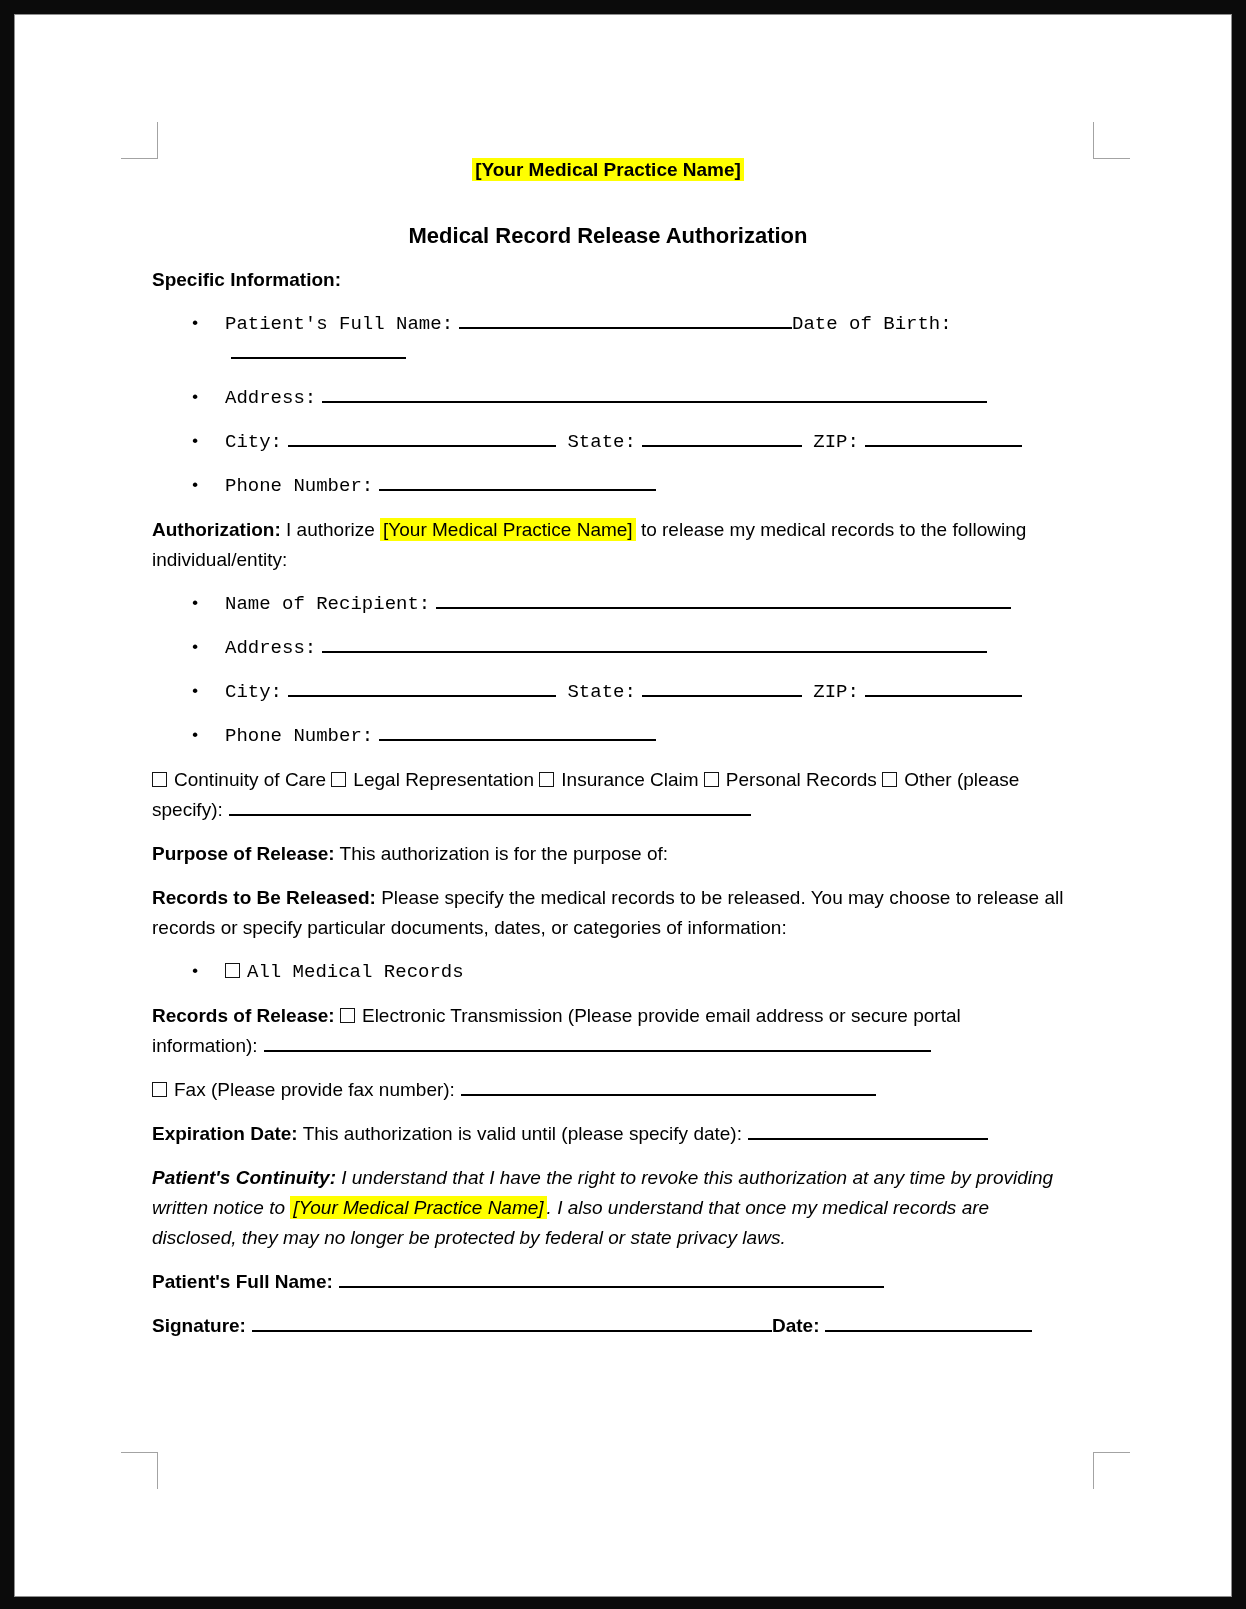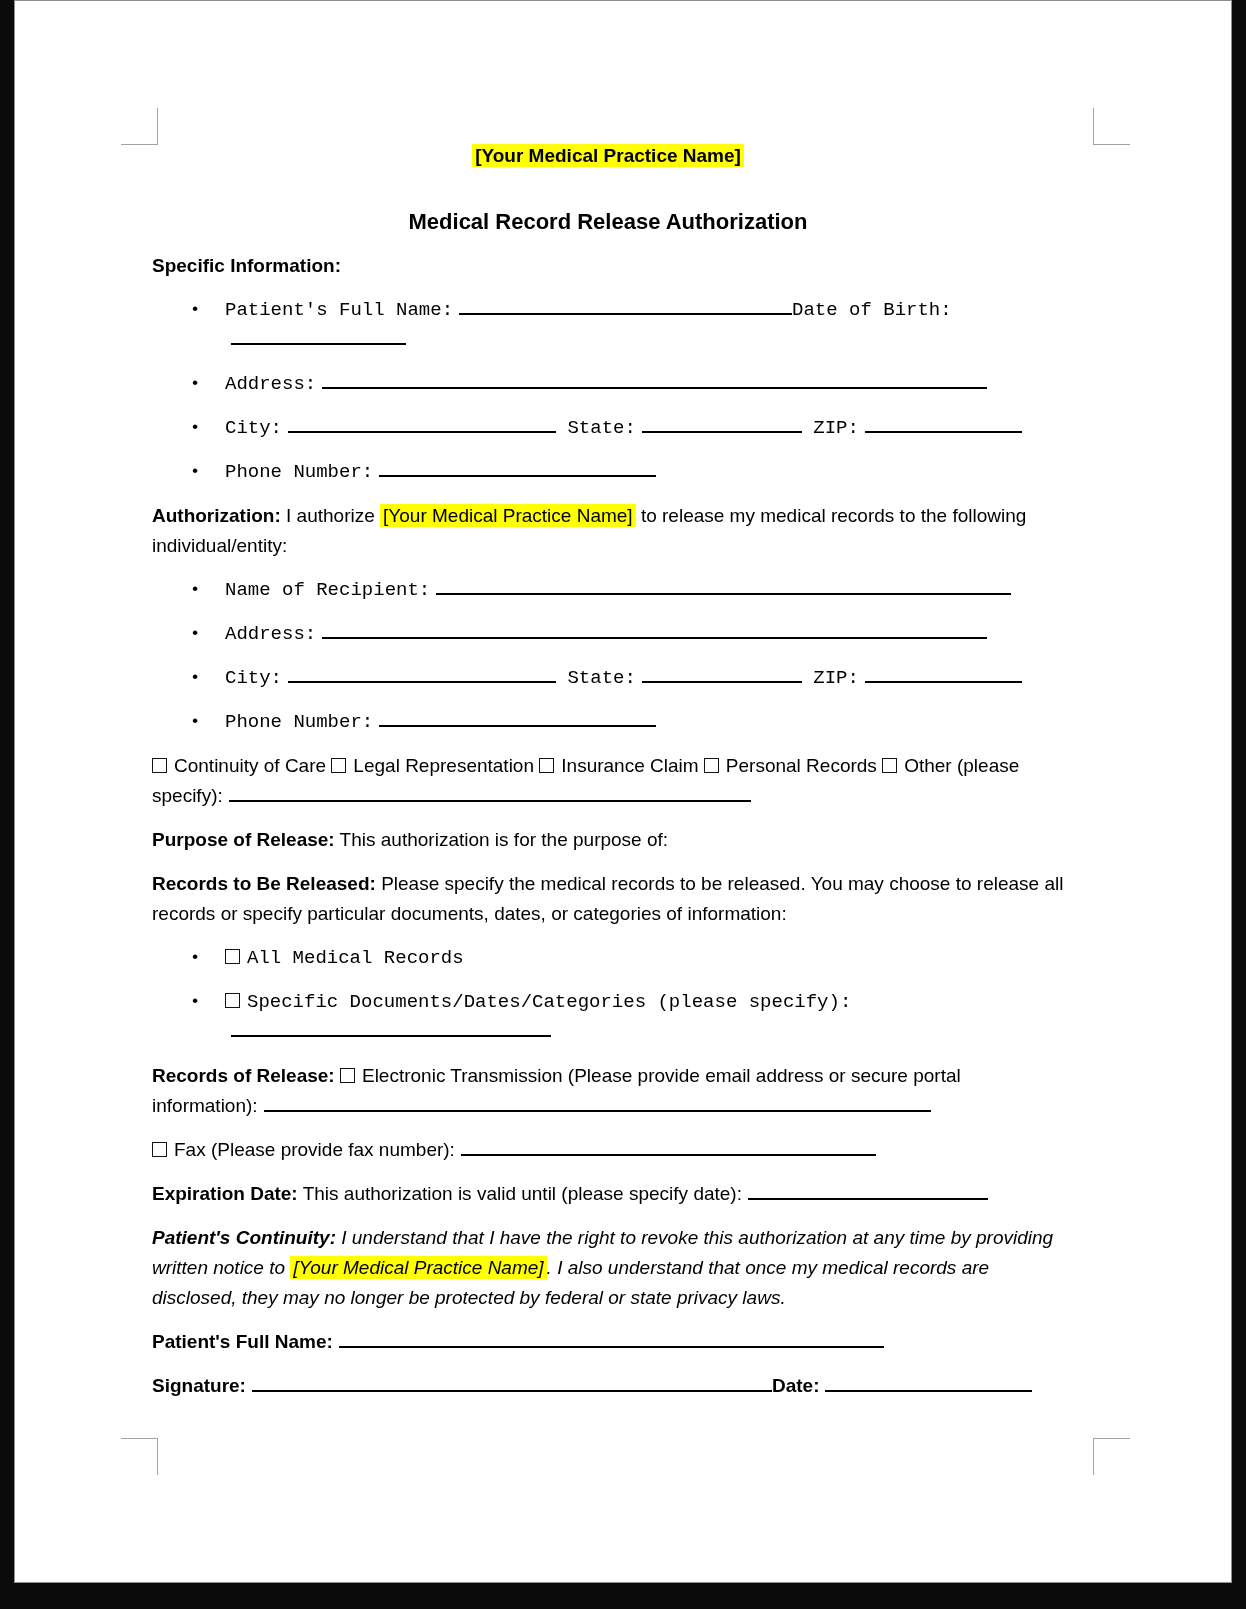--- a/index.html
+++ b/index.html
@@ -5,21 +5,21 @@
   html,body{margin:0;padding:0;}
   body{
     width:1246px;height:1609px;
     background:#0b0b0b;
     font-family:"Liberation Sans","DejaVu Sans",sans-serif;
     color:#000;
     overflow:hidden;
     position:relative;
   }
   .page{
-    position:absolute;left:14px;top:0;width:1218px;height:1583px;
+    position:absolute;left:14px;top:14px;width:1218px;height:1583px;
     background:#ffffff;
     box-shadow:inset 0 0 0 1px #8f8f8f;
   }
   
   .mark{position:absolute;width:36px;height:36px;}
   .mark-tl{left:107px;top:108px;border-right:1px solid #a3a3a3;border-bottom:1px solid #a3a3a3;}
   .mark-tr{left:1079px;top:108px;border-left:1px solid #a3a3a3;border-bottom:1px solid #a3a3a3;}
   .mark-bl{left:107px;top:1438px;border-right:1px solid #a3a3a3;border-top:1px solid #a3a3a3;}
   .mark-br{left:1079px;top:1438px;border-left:1px solid #a3a3a3;border-top:1px solid #a3a3a3;}
 
@@ -88,21 +88,20 @@
     </ul>
 
     <p><span class="cbx"></span><span>Continuity of Care</span> <span class="cbx"></span><span>Legal Representation</span> <span class="cbx"></span><span>Insurance Claim</span> <span class="cbx"></span><span>Personal Records</span> <span class="cbx"></span><span>Other (please specify):</span><span class="bl w522"></span></p>
 
     <p><span class="b">Purpose of Release:</span><span> This authorization is for the purpose of:</span></p>
 
     <p><span class="b">Records to Be Released:</span><span> Please specify the medical records to be released. You may choose to release all records or specify particular documents, dates, or categories of information:</span></p>
 
     <ul>
       <li class="li"><span class="cbx"></span><span>All Medical Records</span></li>
-      <li class="li"><span class="cbx"></span><span>Specific Documents/Dates/Categories (please specify):</span><span class="bl w320"></span></li>
     </ul>
 
     <p><span class="b">Records of Release:</span> <span class="cbx"></span><span>Electronic Transmission (Please provide email address or secure portal information):</span><span class="bl w667"></span></p>
 
 
     <p><span class="cbx"></span><span>Fax (Please provide fax number):</span><span class="bl w415"></span></p>
 
     <p><span class="b">Expiration Date:</span><span> This authorization is valid until (please specify date):</span><span class="bl w240"></span></p>
 
     <p class="it"><span class="b">Patient's Continuity:</span><span> I understand that I have the right to revoke this authorization at any time by providing written notice to </span><span class="hl">[Your Medical Practice Name]</span><span>. I also understand that once my medical records are disclosed, they may no longer be protected by federal or state privacy laws.</span></p>

